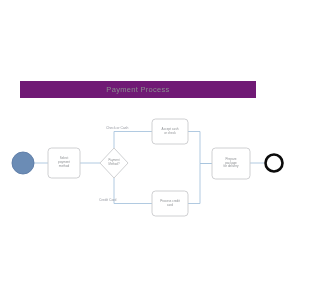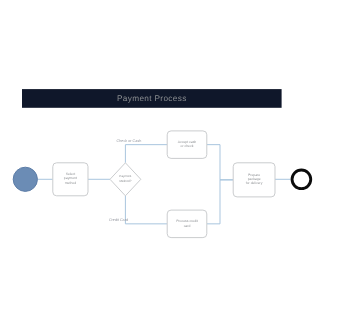--- a/index.html
+++ b/index.html
@@ -16,21 +16,21 @@
     font-family: "Liberation Sans", sans-serif;
   }
 
   
   #title-banner {
     position: absolute;
     left: 20px;
     top: 81px;
     width: 236px;
     height: 17px;
-    background: #0f172a;
+    background: #701a75;
     display: flex;
     align-items: center;
     justify-content: center;
   }
   #title-text {
     font-size: 7.5px;
     color: #8a8d90;
     letter-spacing: 0.3px;
     white-space: nowrap;
   }

